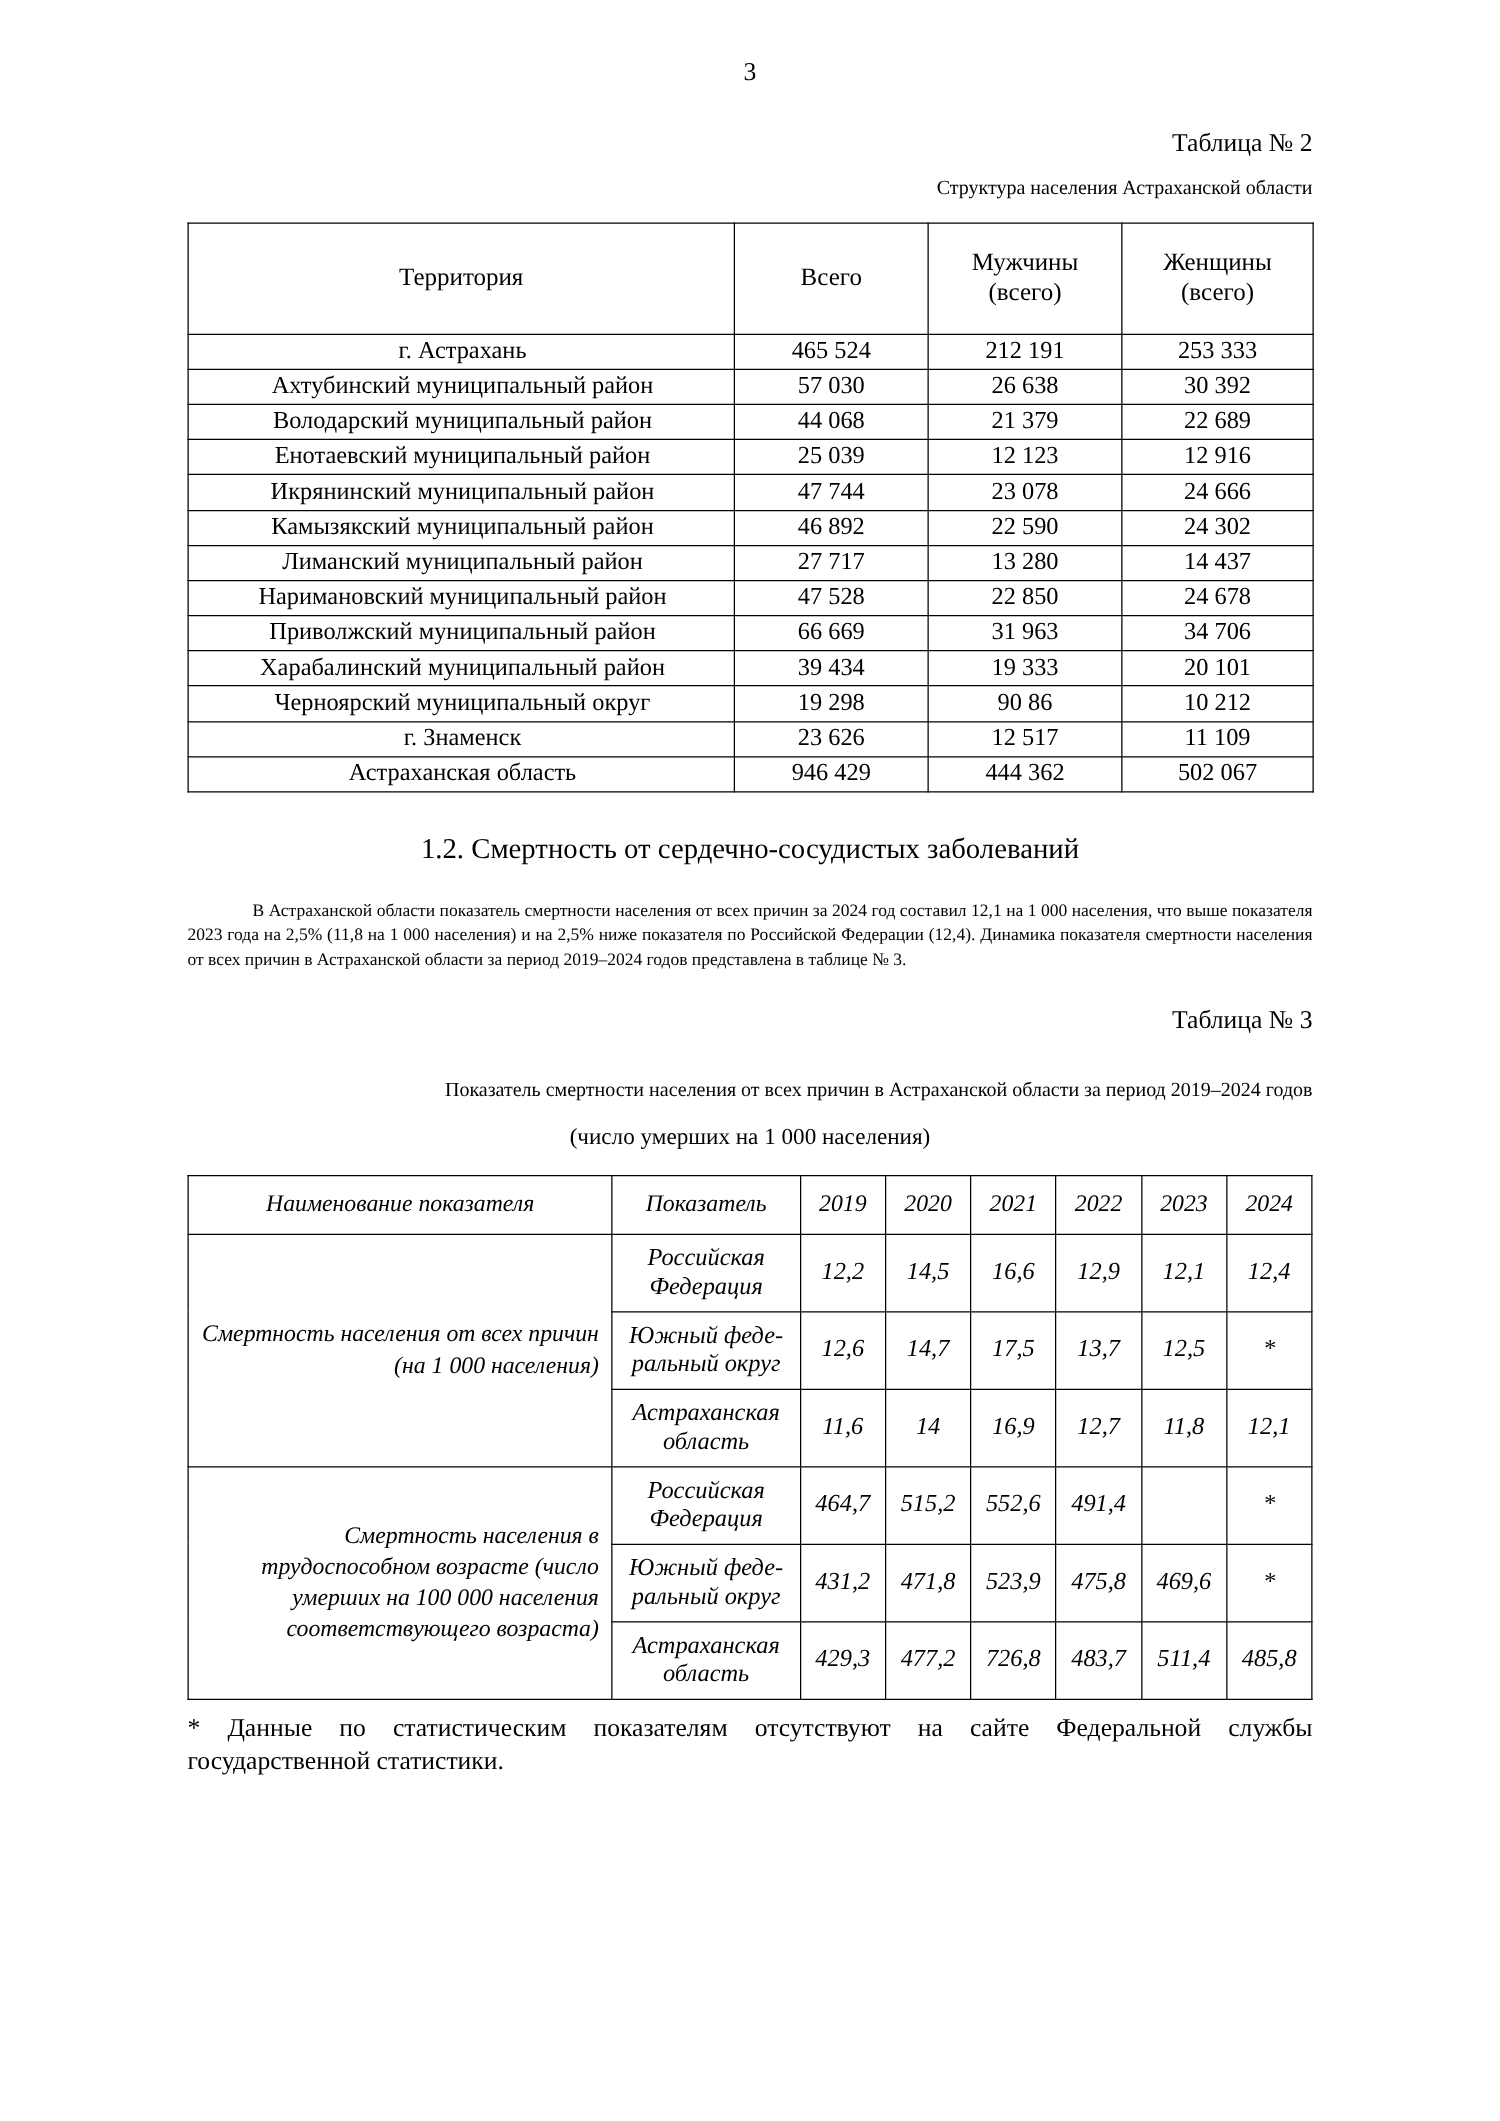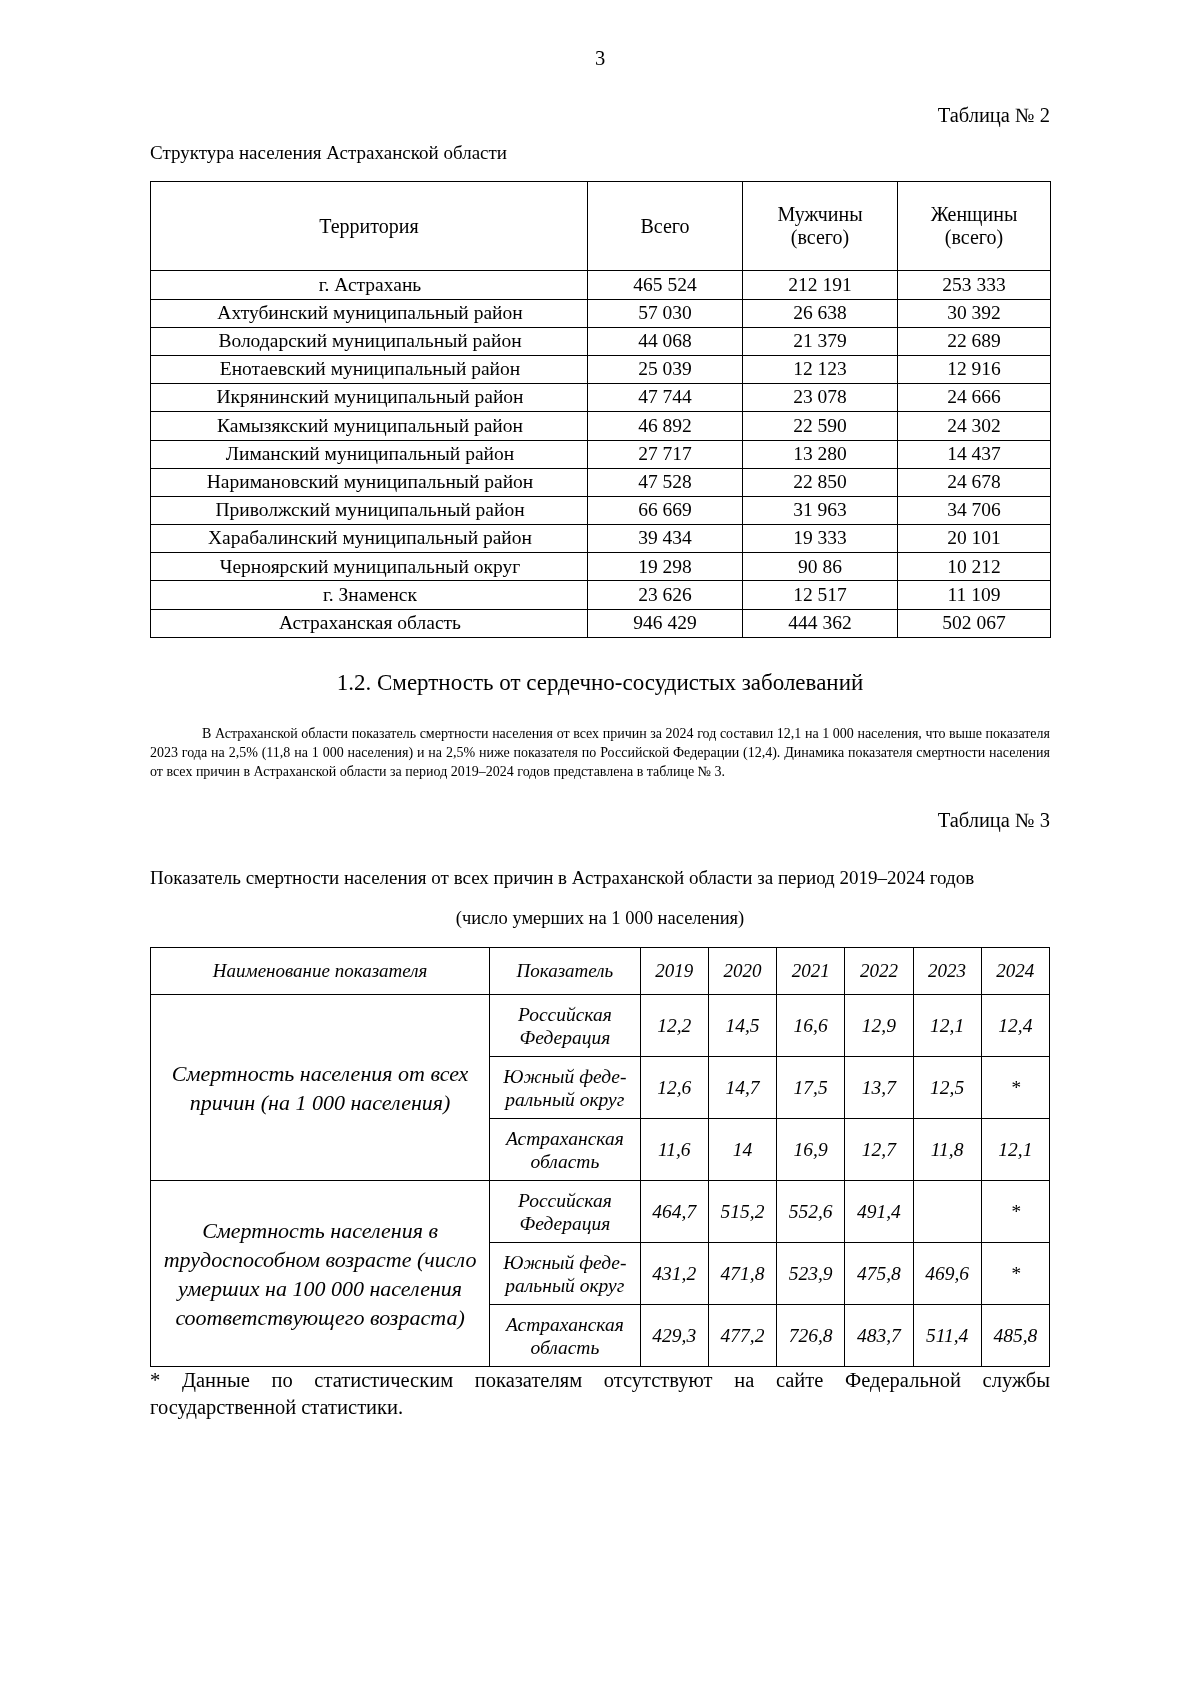--- a/index.html
+++ b/index.html
@@ -28,24 +28,24 @@
     line-height: 1;
     margin: 0 0 34px 0;
   }
   .table-caption-right {
     text-align: right;
     font-size: 20.5px;
     line-height: 1.2;
     margin: 0 0 14px 0;
   }
   .table-title {
-    text-align: left;
-    font-size: 19px;
+    text-align: right;
+    font-size: 16px;
     line-height: 1.28;
-    margin: 0 0 16px 0;
+    margin: 0 0 16px 16px;
   }
   .table-subtitle {
     text-align: center;
     font-size: 18.5px;
     line-height: 1.28;
     margin: 0 0 13px 0;
   }
   table {
     border-collapse: collapse;
     width: 100%;
@@ -117,41 +117,42 @@
     height: 44px;
     font-size: 19px;
   }
   table.t2 td {
     text-align: center;
     vertical-align: middle;
     font-size: 19.5px;
   }
   table.t2 td.rowgroup {
     height: 172px;
-    font-size: 22px;
+    font-size: 19px;
     line-height: 1.32;
     padding: 2px 10px;
+    text-align: right;
   }
   table.t2 td.ind {
     height: 57px;
     line-height: 1.18;
     padding: 2px 4px;
   }
   table.t2 td.val {
     height: 57px;
   }
   .c2-name { width: 338px; }
   .c2-ind  { width: 150px; }
   .c2-yr   { width: 68px; }
 
   .footnote {
     font-size: 20.5px;
     line-height: 1.3;
     text-align: justify;
-    margin: 0 0 0 0;
+    margin: 10px 0 0 0;
   }
 </style>
 </head>
 <body>
 
 <div class="page">
 
   <div class="page-number">3</div>
 
   <div class="table-caption-right">Таблица № 2</div>

